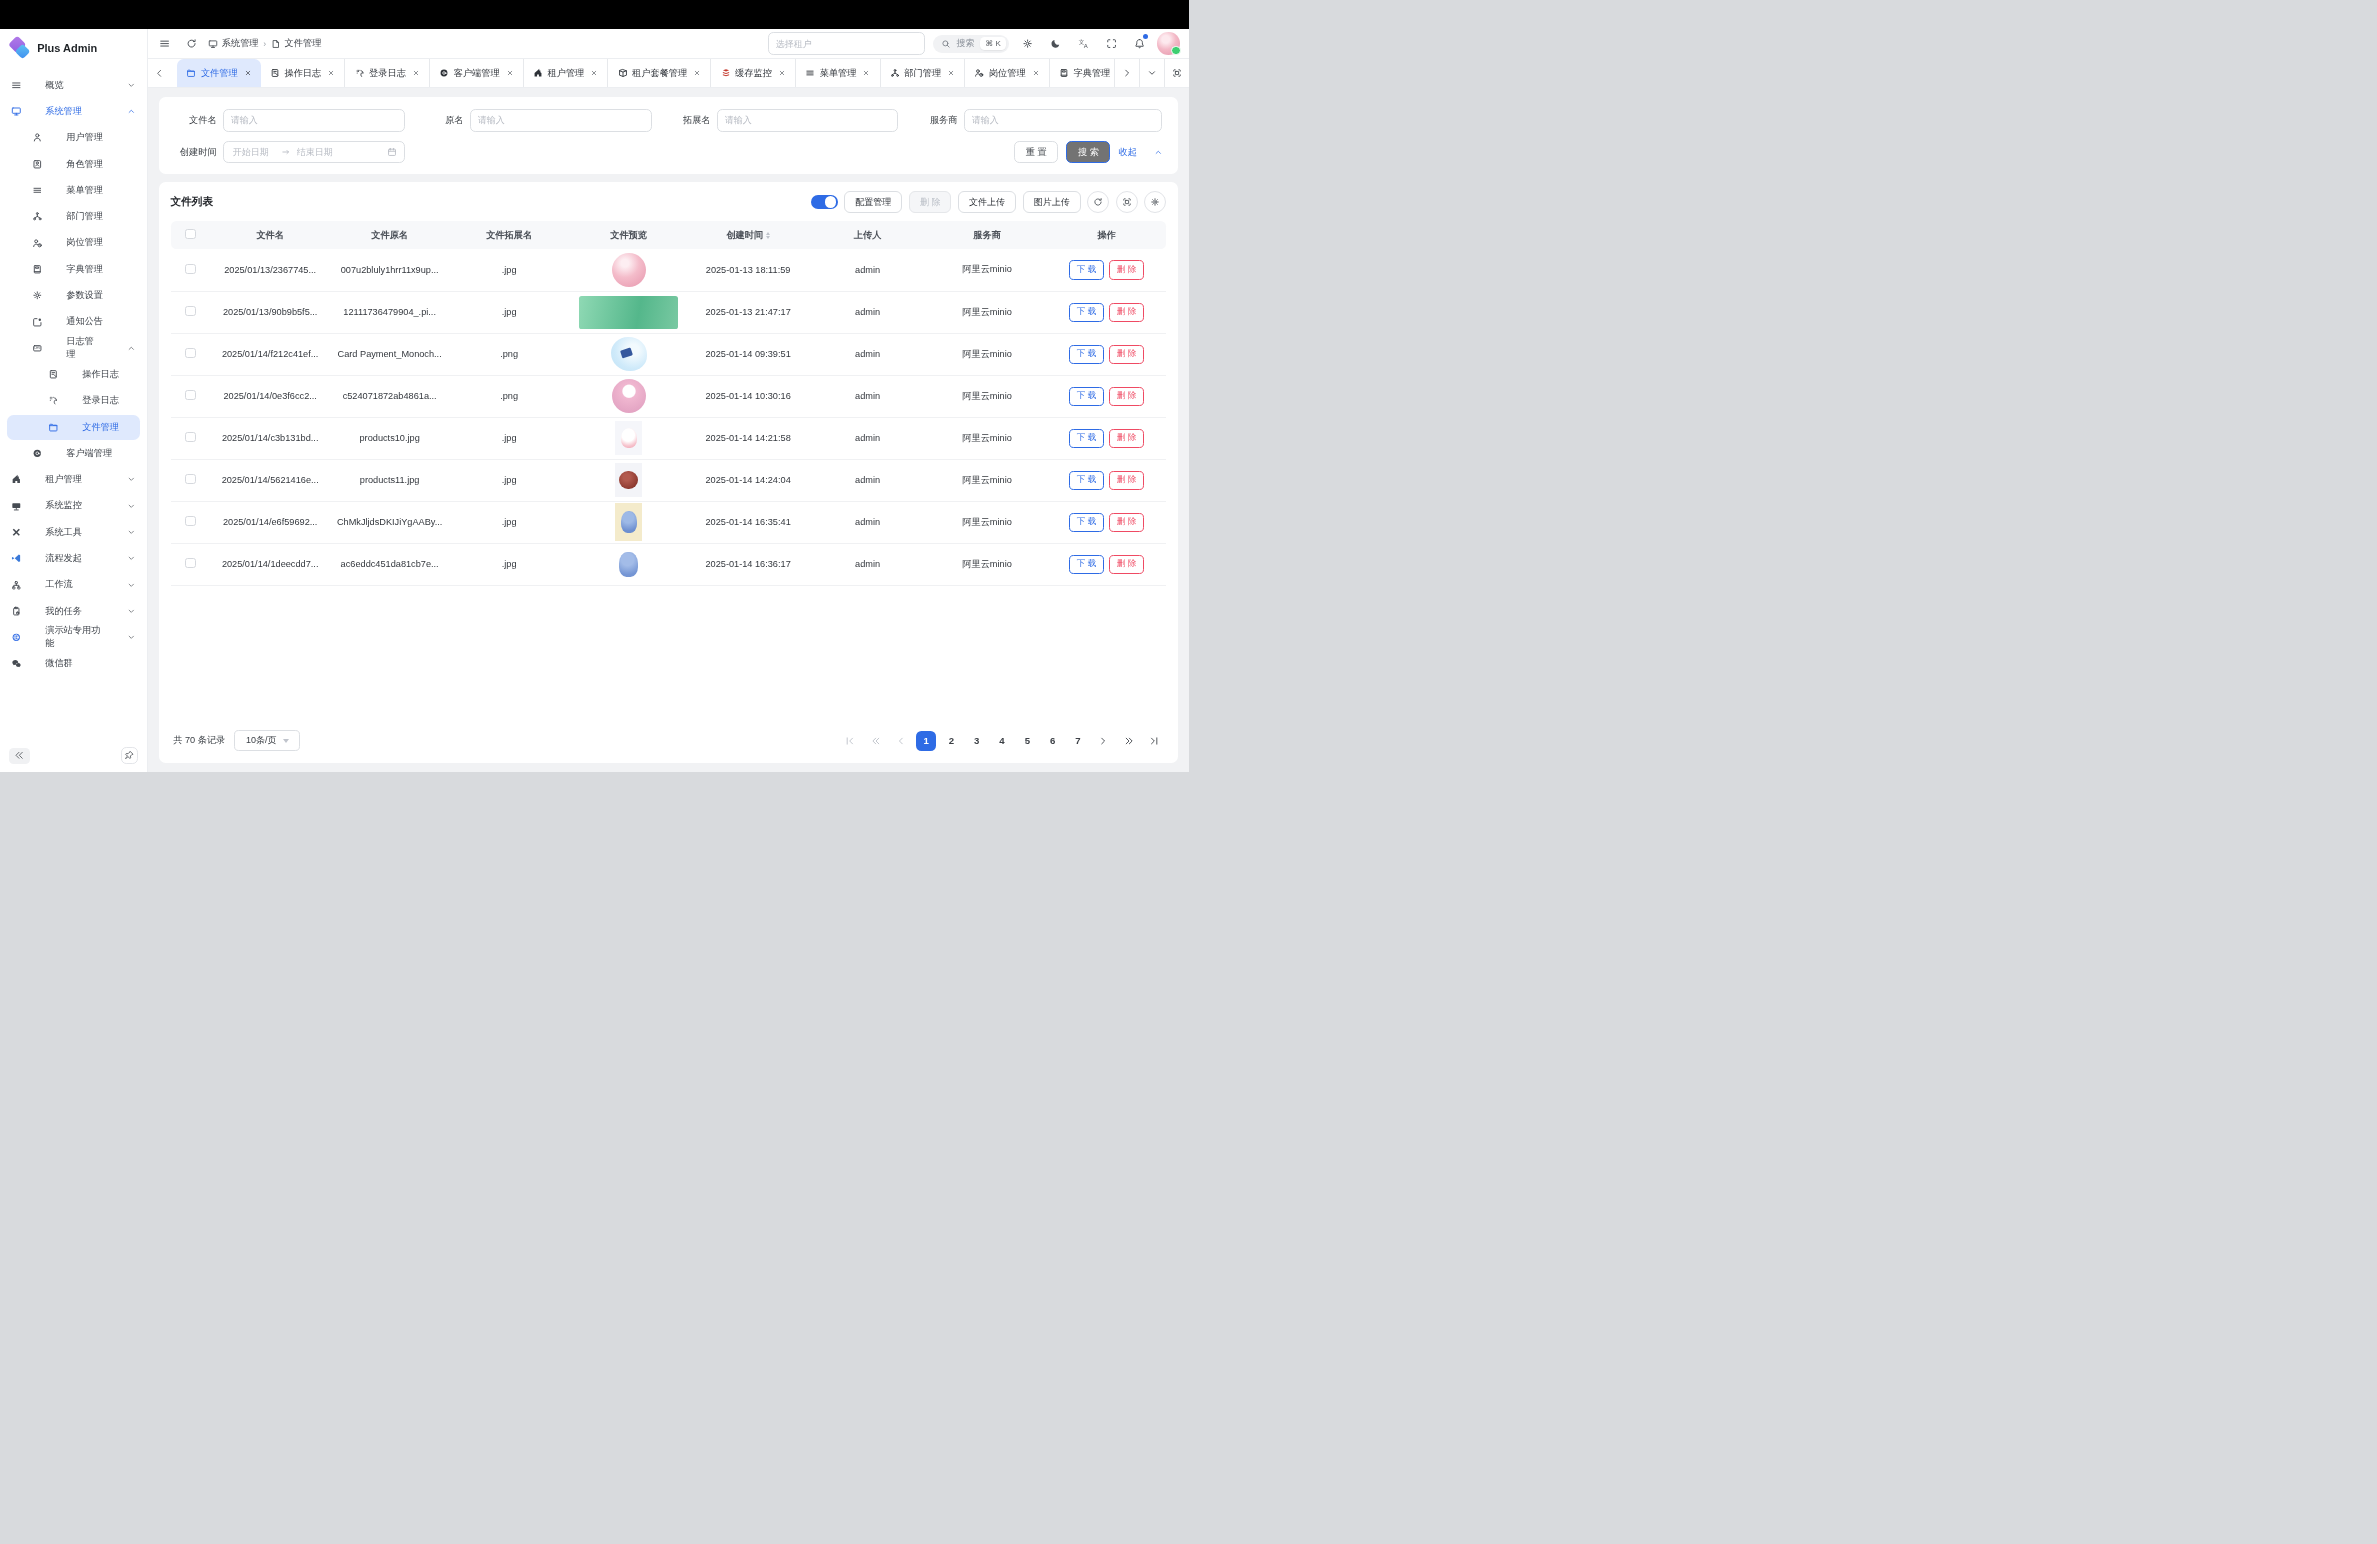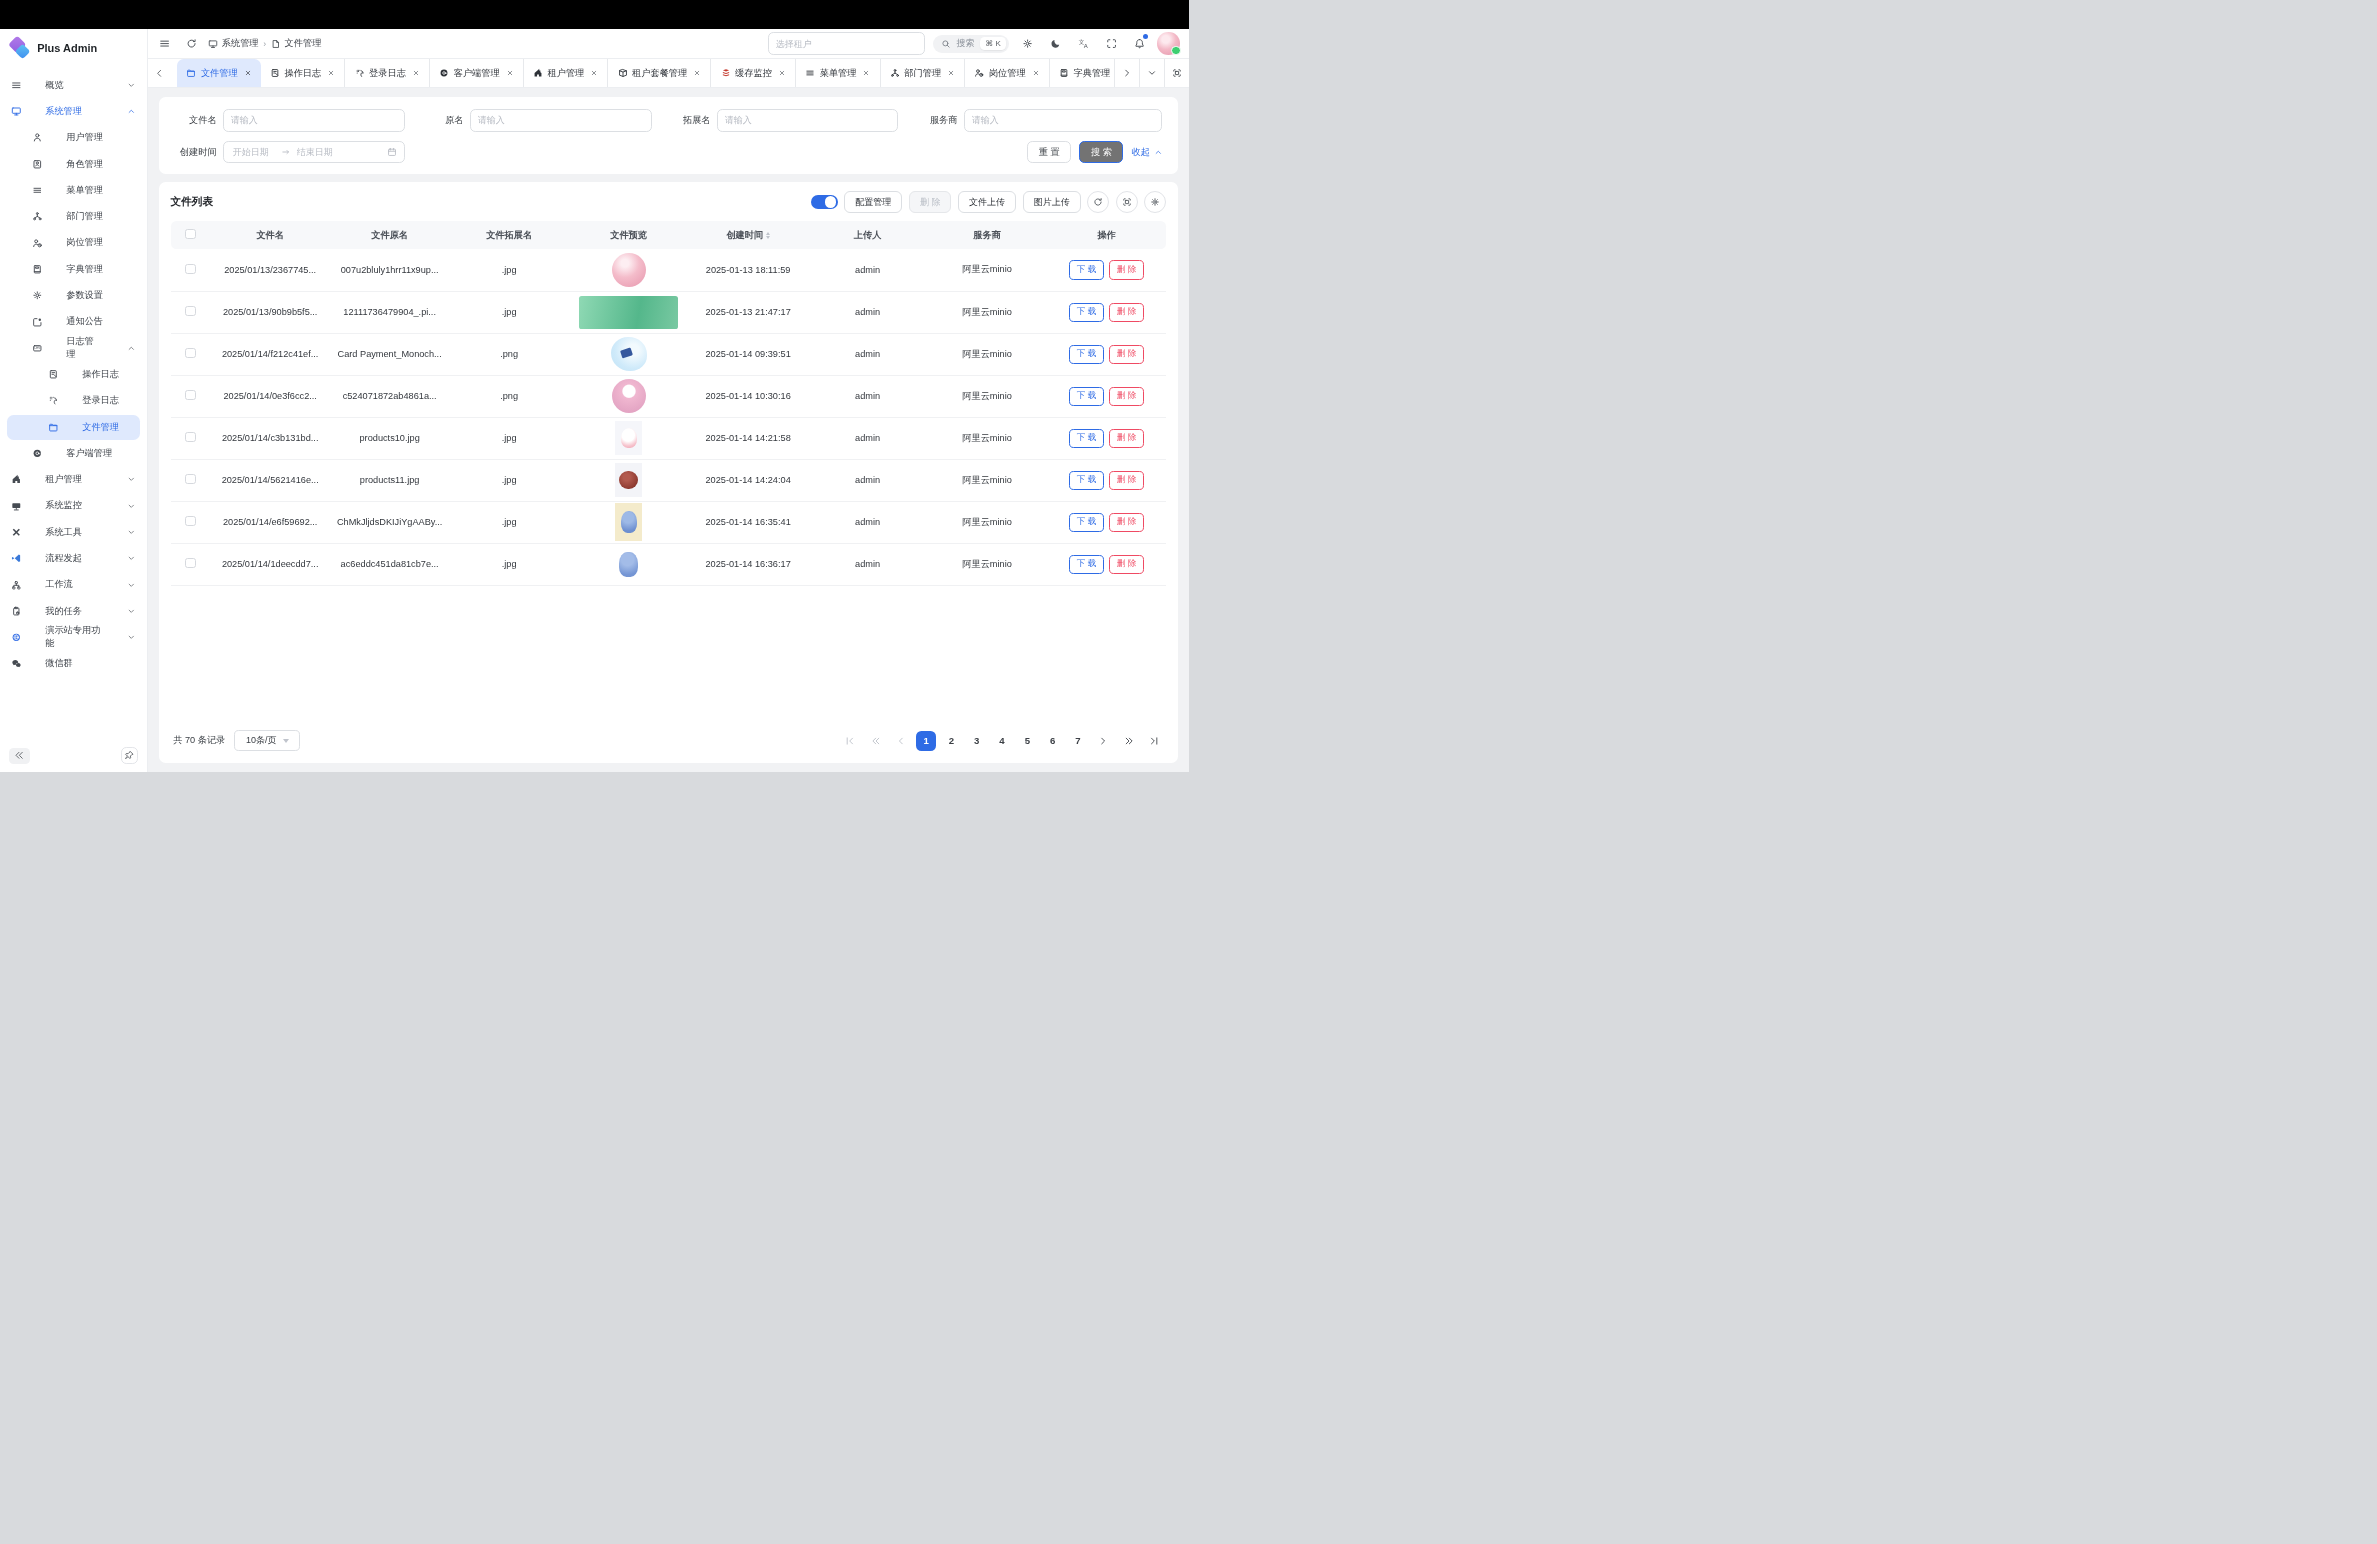--- a/index.html
+++ b/index.html
@@ -77,21 +77,21 @@
   .f-label{width:42px;flex:none;text-align:right;margin-right:6.6px;font-size:9.2px;color:#3c4046;}
   .f-input{flex:1;height:22.5px;border:0.7px solid #dcdfe3;border-radius:5.3px;padding:0 6.6px;font-size:9px;outline:none;min-width:0;color:#2e3238;}
   .f-input::placeholder{color:#b8bcc4;}
   .date-range{flex:1;height:22.5px;border:0.7px solid #dcdfe3;border-radius:5.3px;display:flex;align-items:center;padding:0 6.6px;gap:4px;color:#b8bcc4;font-size:9px;}
   .date-range .d-in{border:none;outline:none;width:46px;font-size:9px;color:#2e3238;}
   .date-range .d-in::placeholder{color:#b8bcc4;}
   .date-range .icon{color:#b8bcc4;width:10px;height:10px;}
   .f-actions{margin-left:auto;display:flex;align-items:center;gap:8px;}
   .btn{height:22.5px;padding:0 10.6px;border-radius:5.3px;border:0.7px solid #dcdfe3;background:#fff;font-size:9.2px;color:#3c4046;cursor:pointer;display:inline-flex;align-items:center;gap:3.3px;font-family:inherit;}
   .btn.primary{background:#737373;border-color:#2e6be5;color:#fff;}
-  .link-collapse{display:flex;align-items:center;gap:4px;color:#2e6be5;font-size:9.2px;cursor:pointer;}
+  .link-collapse{display:flex;align-items:center;gap:17px;color:#2e6be5;font-size:9.2px;cursor:pointer;}
   .link-collapse .icon{width:8.6px;height:8.6px;}
 
   .table-card{background:#fff;border-radius:6.6px;margin-top:8px;flex:1;display:flex;flex-direction:column;padding:9.2px 12px 6.6px;min-height:0;}
   .card-head{display:flex;align-items:center;flex:none;margin-bottom:8px;}
   .card-title{font-size:10.6px;font-weight:700;color:#23262b;}
   .head-tools{margin-left:auto;display:flex;align-items:center;gap:6.6px;}
   .toggle{width:26.4px;height:14px;border-radius:7.3px;background:#2e6be5;position:relative;cursor:pointer;flex:none;}
   .toggle::after{content:"";position:absolute;right:1.3px;top:1.3px;width:11.2px;height:11.2px;border-radius:50%;background:#fff;}
   .tool-btn{height:22px;padding:0 10px;border-radius:6px;border:0.7px solid #dcdfe3;background:#fff;font-size:9px;color:#2e3238;cursor:pointer;font-family:inherit;}
   .tool-btn.disabled{background:#f5f6f8;border-color:#e5e7ea;color:#b9bec6;cursor:default;}

